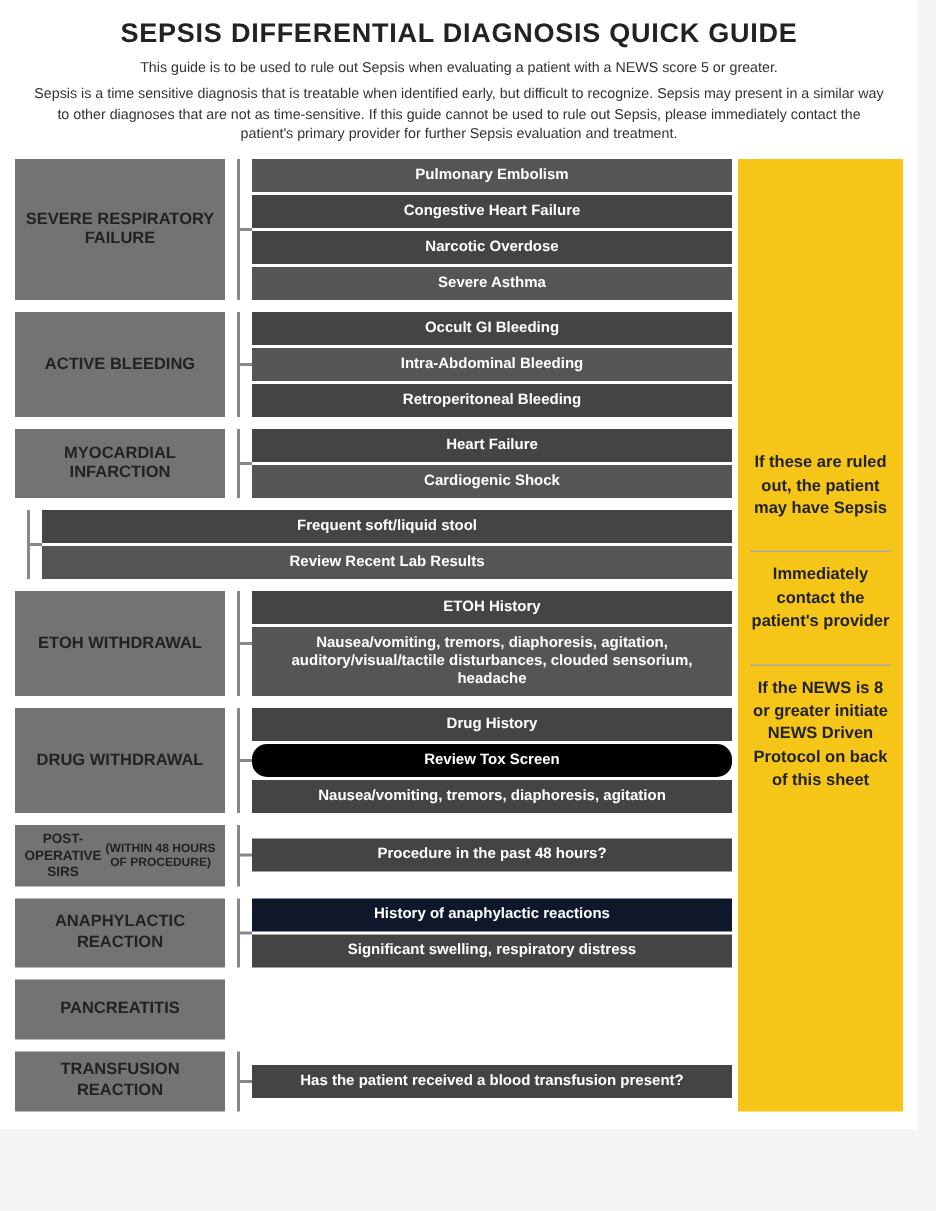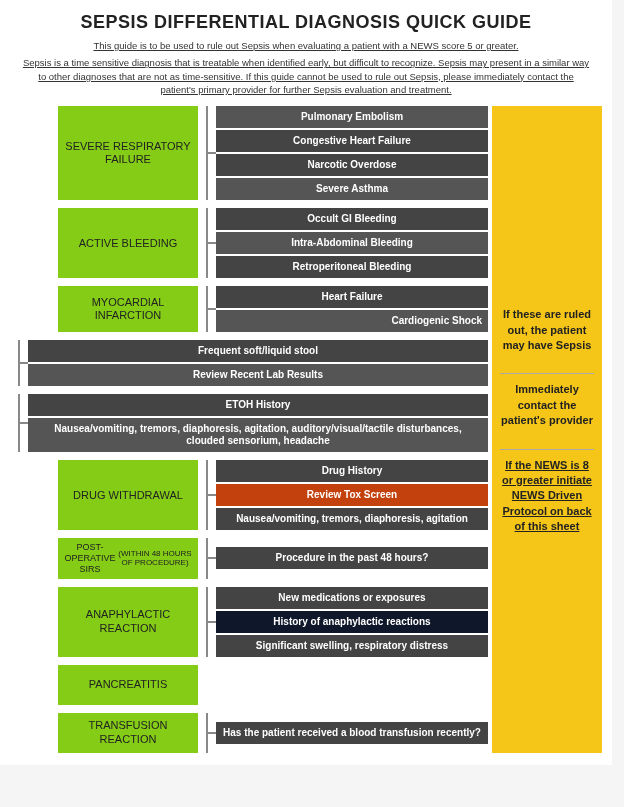--- a/index.html
+++ b/index.html
@@ -22,21 +22,20 @@
       margin-bottom: 6px;
       letter-spacing: 0.5px;
     }
     .subtitle {
       text-align: center;
       font-size: 9.5px;
       color: #333;
       line-height: 1.4;
       margin-bottom: 10px;
       padding: 0 10px;
-      text-decoration: underline;
     }
     .content-area {
       display: flex;
       flex-direction: row;
       gap: 4px;
     }
     .left-section {
       flex: 1;
       display: flex;
       flex-direction: column;
@@ -58,31 +57,30 @@
     }
     .row {
       display: flex;
       flex-direction: row;
       align-items: stretch;
       min-height: 40px;
     }
     .label-cell {
       width: 140px;
       min-width: 140px;
-      background: #84cc16;
+      background: #737373;
       display: flex;
       align-items: center;
       justify-content: center;
       text-align: center;
       font-size: 11px;
-      font-weight: normal;
+      font-weight: bold;
       color: #222;
       padding: 4px 5px;
       line-height: 1.2;
-      margin-left: 48px;
     }
     .label-cell.small-text {
       font-size: 9px;
     }
     .conditions-col {
       flex: 1;
       display: flex;
       flex-direction: column;
       gap: 2px;
       justify-content: center;
@@ -94,21 +92,20 @@
       font-weight: bold;
       text-align: center;
       padding: 5px 6px;
       line-height: 1.2;
     }
     .right-text-block {
       margin-bottom: 12px;
     }
     .right-text-block:last-child {
       margin-bottom: 17px;
-      text-decoration: underline;
     }
     .divider-line {
       width: 100%;
       height: 1px;
       background: #aaa;
       margin: 8px 0;
     }
   </style>
 </head>
 <body>
@@ -150,55 +147,56 @@
         </div>
         <div style="height: 2px;"></div>
         <div class="row">
           <div class="label-cell">MYOCARDIAL INFARCTION</div>
           <div style="width: 18px; min-width: 18px; position: relative;">
             <div style="position: absolute; left: 50%; top: 0px; bottom: 0px; width: 2px; background: rgb(136, 136, 136); transform: translateX(-50%);"></div>
             <div style="position: absolute; left: 50%; top: 50%; width: 9px; height: 2px; background: rgb(136, 136, 136); transform: translateY(-50%);"></div>
           </div>
           <div class="conditions-col">
             <div class="condition-item">Heart Failure</div>
-            <div class="condition-item" style="background: rgb(85, 85, 85); text-align: right;">Cardiogenic Shock</div>
+            <div class="condition-item" style="background: rgb(85, 85, 85);">Cardiogenic Shock</div>
           </div>
         </div>
         <div style="height: 2px;"></div>
         <div class="row">
           <div style="width: 18px; min-width: 18px; position: relative;">
             <div style="position: absolute; left: 50%; top: 0px; bottom: 0px; width: 2px; background: rgb(136, 136, 136); transform: translateX(-50%);"></div>
             <div style="position: absolute; left: 50%; top: 50%; width: 9px; height: 2px; background: rgb(136, 136, 136); transform: translateY(-50%);"></div>
           </div>
           <div class="conditions-col">
             <div class="condition-item">Frequent soft/liquid stool</div>
             <div class="condition-item" style="background: rgb(85, 85, 85);">Review Recent Lab Results</div>
           </div>
         </div>
         <div style="height: 2px;"></div>
         <div class="row">
+          <div class="label-cell">ETOH WITHDRAWAL</div>
           <div style="width: 18px; min-width: 18px; position: relative;">
             <div style="position: absolute; left: 50%; top: 0px; bottom: 0px; width: 2px; background: rgb(136, 136, 136); transform: translateX(-50%);"></div>
             <div style="position: absolute; left: 50%; top: 50%; width: 9px; height: 2px; background: rgb(136, 136, 136); transform: translateY(-50%);"></div>
           </div>
           <div class="conditions-col">
             <div class="condition-item">ETOH History</div>
             <div class="condition-item" style="background: rgb(85, 85, 85);">Nausea/vomiting, tremors, diaphoresis, agitation, auditory/visual/tactile disturbances, clouded sensorium, headache</div>
           </div>
         </div>
         <div style="height: 2px;"></div>
         <div class="row">
           <div class="label-cell">DRUG WITHDRAWAL</div>
           <div style="width: 18px; min-width: 18px; position: relative;">
             <div style="position: absolute; left: 50%; top: 0px; bottom: 0px; width: 2px; background: rgb(136, 136, 136); transform: translateX(-50%);"></div>
             <div style="position: absolute; left: 50%; top: 50%; width: 9px; height: 2px; background: rgb(136, 136, 136); transform: translateY(-50%);"></div>
           </div>
           <div class="conditions-col">
             <div class="condition-item">Drug History</div>
-            <div class="condition-item" style="background: #c2410c;">Review Tox Screen</div>
+            <div class="condition-item" style="background: #000000; border-radius: 10px;">Review Tox Screen</div>
             <div class="condition-item">Nausea/vomiting, tremors, diaphoresis, agitation</div>
           </div>
         </div>
         <div style="height: 2px;"></div>
         <div class="row">
           <div class="label-cell small-text">
             <div>POST-OPERATIVE SIRS</div>
             <div style="font-size: 8px;">(WITHIN 48 HOURS OF PROCEDURE)</div>
           </div>
           <div style="width: 18px; min-width: 18px; position: relative;">
@@ -210,38 +208,37 @@
           </div>
         </div>
         <div style="height: 2px;"></div>
         <div class="row">
           <div class="label-cell">ANAPHYLACTIC REACTION</div>
           <div style="width: 18px; min-width: 18px; position: relative;">
             <div style="position: absolute; left: 50%; top: 0px; bottom: 0px; width: 2px; background: rgb(136, 136, 136); transform: translateX(-50%);"></div>
             <div style="position: absolute; left: 50%; top: 50%; width: 9px; height: 2px; background: rgb(136, 136, 136); transform: translateY(-50%);"></div>
           </div>
           <div class="conditions-col">
-            <div class="condition-item">New medications or exposures</div>
             <div class="condition-item" style="background: #0f172a;">History of anaphylactic reactions</div>
             <div class="condition-item">Significant swelling, respiratory distress</div>
           </div>
         </div>
         <div style="height: 2px;"></div>
         <div class="row">
           <div class="label-cell">PANCREATITIS</div>
         </div>
         <div style="height: 2px;"></div>
         <div class="row">
           <div class="label-cell">TRANSFUSION REACTION</div>
           <div style="width: 18px; min-width: 18px; position: relative;">
             <div style="position: absolute; left: 50%; top: 0px; bottom: 0px; width: 2px; background: rgb(136, 136, 136); transform: translateX(-50%);"></div>
             <div style="position: absolute; left: 50%; top: 50%; width: 9px; height: 2px; background: rgb(136, 136, 136); transform: translateY(-50%);"></div>
           </div>
           <div class="conditions-col">
-            <div class="condition-item">Has the patient received a blood transfusion recently?</div>
+            <div class="condition-item">Has the patient received a blood transfusion present?</div>
           </div>
         </div>
       </div>
     <div class="right-panel">
       <div class="right-text-block">If these are ruled out, the patient may have Sepsis</div>
       <div class="divider-line"></div>
       <div class="right-text-block">Immediately contact the patient's provider</div>
       <div class="divider-line"></div>
       <div class="right-text-block">If the NEWS is 8 or greater initiate NEWS Driven Protocol on back of this sheet</div>
     </div>

